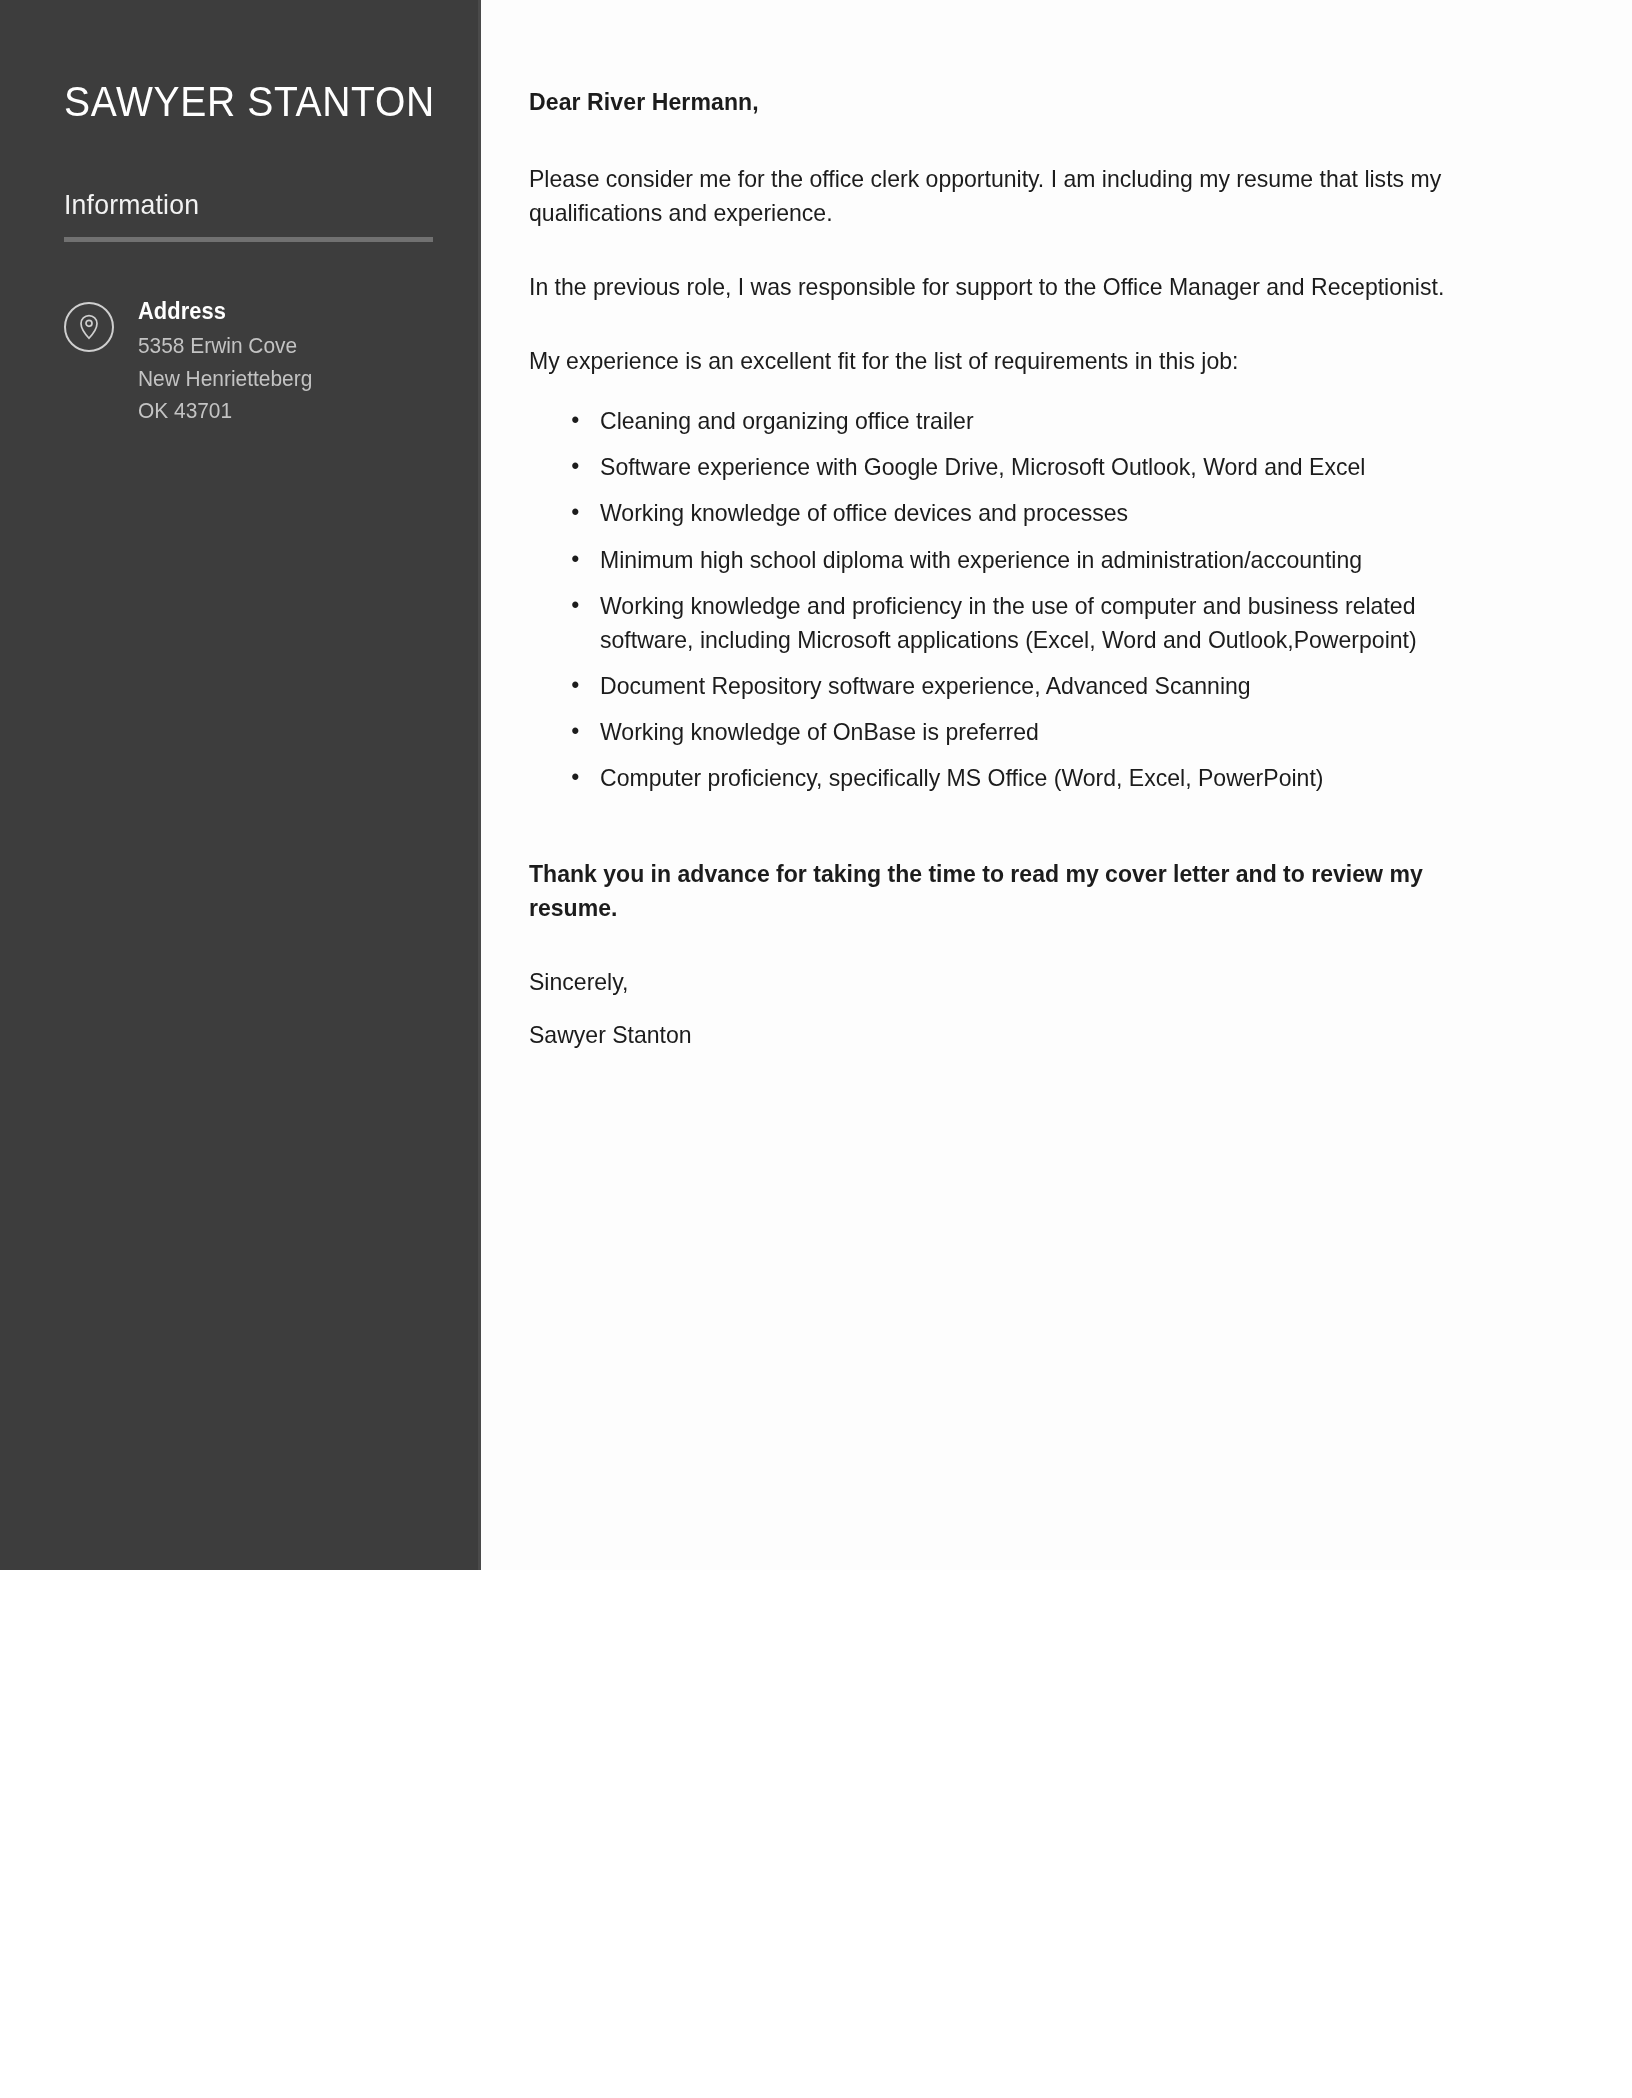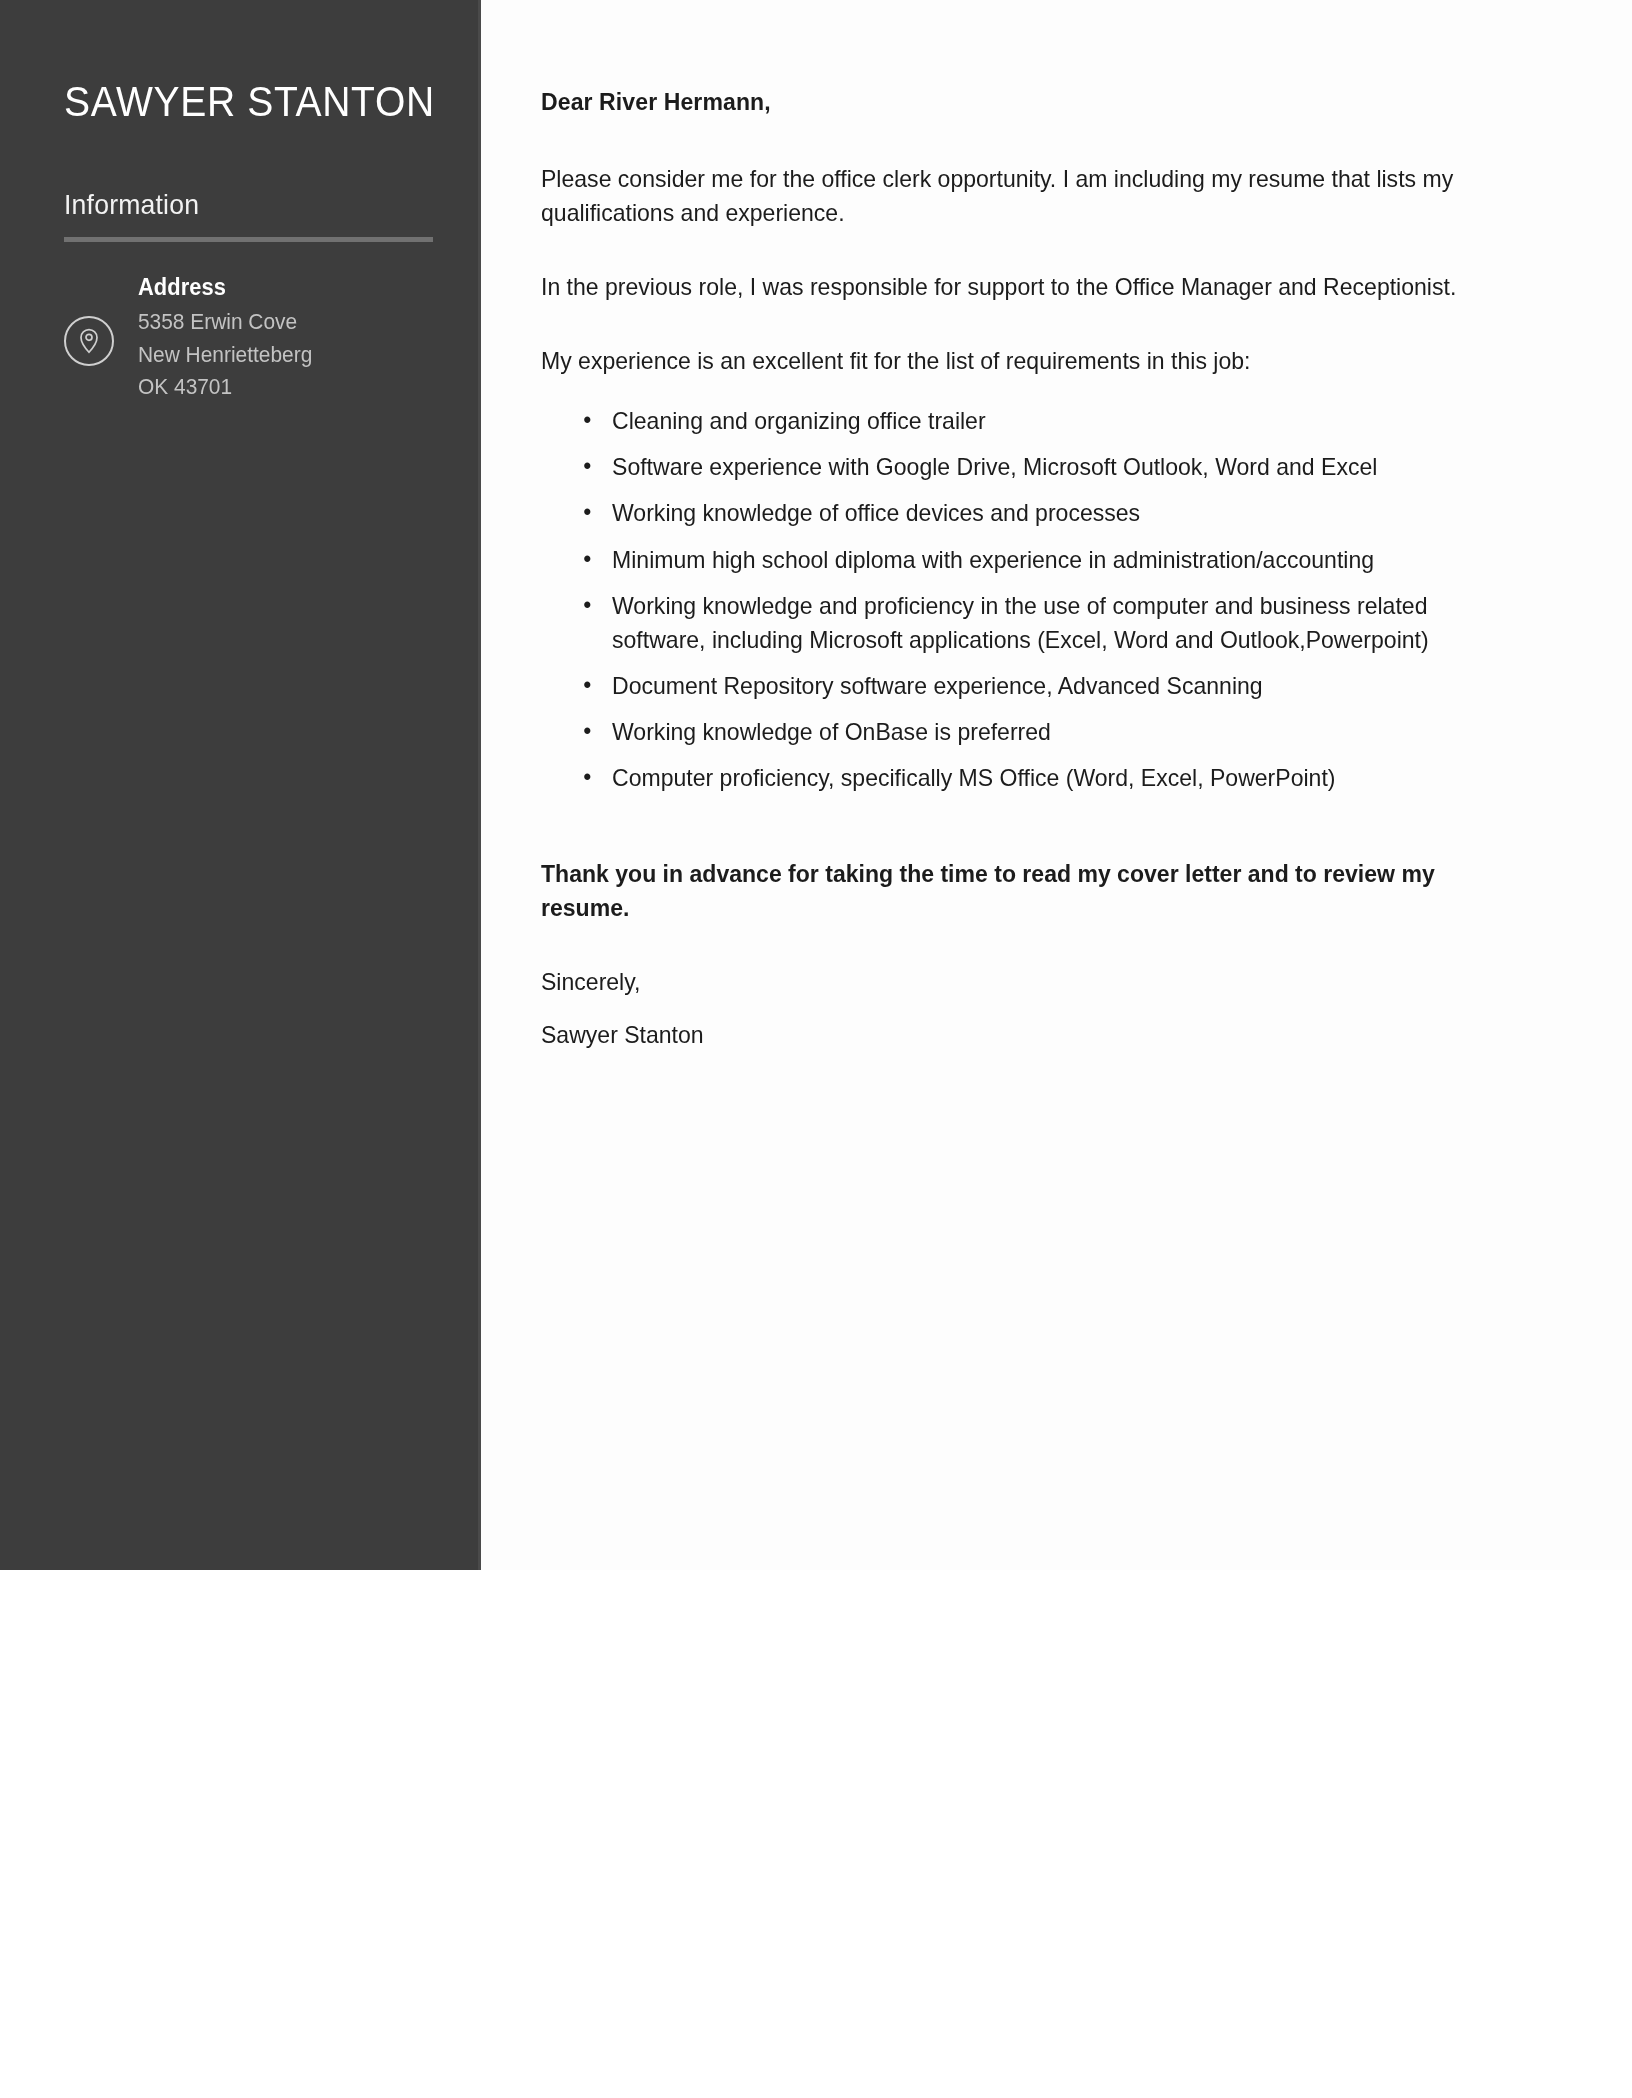--- a/index.html
+++ b/index.html
@@ -66,22 +66,22 @@
     transform-origin: left center;
   }
   .info-rule {
     height: 5px;
     background: #717171;
     margin-top: 16px;
     width: 100%;
   }
   .info-block {
     display: flex;
-    align-items: center;
-    margin-top: 32px;
+    align-items: flex-start;
+    margin-top: 56px;
   }
   .pin-circle {
     width: 46px;
     height: 46px;
     min-width: 46px;
     border: 2px solid #cfcfcf;
     border-radius: 50%;
     display: flex;
     align-items: center;
     justify-content: center;
@@ -105,21 +105,21 @@
     line-height: 1.48;
     font-weight: 400;
     transform: scaleX(0.95);
     transform-origin: left center;
   }
 
   
   .letter {
     flex: 1;
     box-sizing: border-box;
-    padding: 88px 108px 0 60px;
+    padding: 88px 108px 0 48px;
     color: #1c1c1c;
   }
   .salutation {
     font-size: 24px;
     font-weight: 700;
     letter-spacing: 0.1px;
     transform: scaleX(0.96);
     transform-origin: left center;
     margin: 0 0 46px 0;
   }

